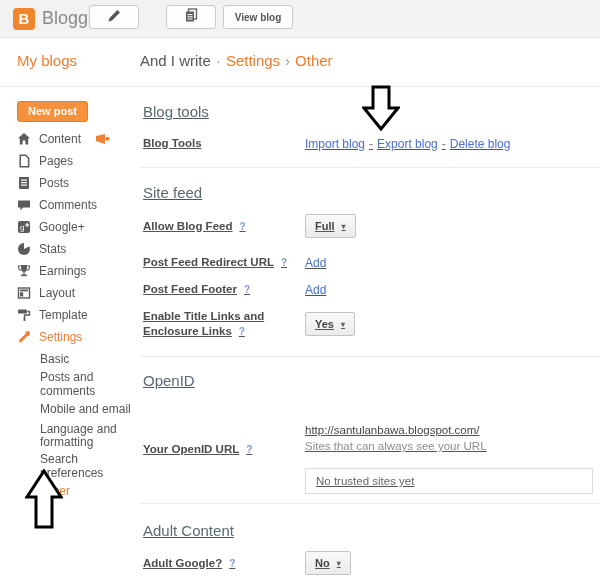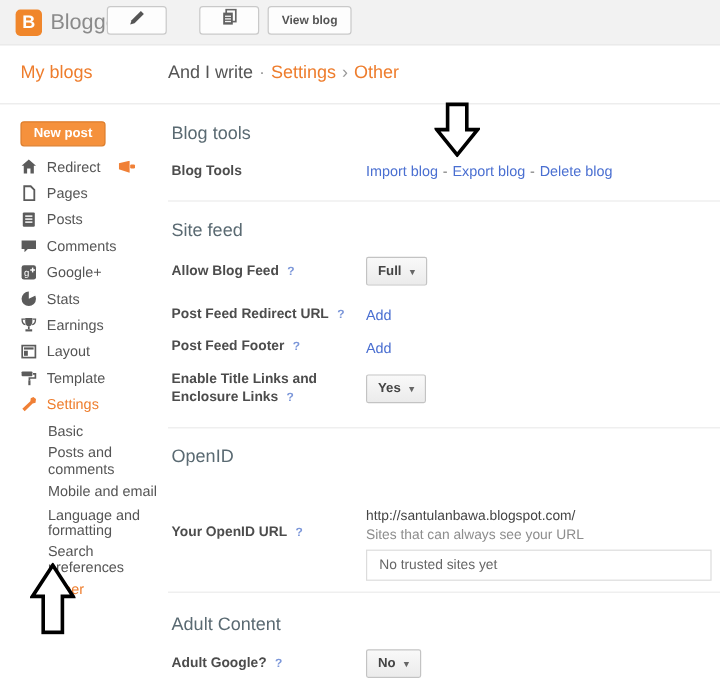--- a/index.html
+++ b/index.html
@@ -40,42 +40,42 @@
     padding-left:17px; font-size:12px; color:#555; cursor:pointer; }
   .nav-item .ico { width:15px; height:14px; margin-right:7px; display:inline-flex; }
   .nav-item.active, .sub-item.active { color:#ee7d2d; }
   .sub-item { display:flex; align-items:center; min-height:22px;
     padding-left:40px; font-size:12px; color:#555; cursor:pointer; }
   .sub-item.two-line { padding-top:3px; padding-bottom:3px; line-height:13px;
     width:140px; }
   .megaphone { margin-left:15px; display:inline-flex; }
   
   .content { position:absolute; top:87px; left:140px; width:460px; }
-  .section { border-bottom:1px solid #ececec; padding-left:3px; }
+  .section { border-bottom:1px solid #ececec; padding-left:3px;text-decoration:underline; }
   .section h2 { font-size:15px; font-weight:normal; color:#5a6a72; }
   .s1 { padding-top:16px; padding-bottom:15px; }
   .s2 { padding-top:16px; padding-bottom:17px; }
   .s3 { padding-top:15px; padding-bottom:9px; }
   .s4 { padding-top:18px; padding-bottom:18px; }
   .s5 { padding-top:15px; padding-bottom:30px; }
   .row { display:flex; align-items:center; }
   .row.top { align-items:center; }
   .row-label { width:162px; flex:0 0 162px; font-size:11.5px; font-weight:bold;
     color:#4c4c4c; line-height:15px; }
   .help { color:#7c97d9; font-size:10px; font-weight:bold; margin-left:7px; cursor:pointer; }
   .blue-link { color:#4a6fd1; font-size:12px; text-decoration:none; cursor:pointer; }
   .link-dash { color:#777; font-size:12px; padding:0 4px; }
   .dropdown { display:inline-flex; align-items:center; padding:5px 9px;
     font-size:11px; font-weight:bold; color:#444;
     background:linear-gradient(#f9f9f9,#ebebeb); border:1px solid #c3c3c3;
     border-radius:2px; cursor:pointer; }
   .dropdown .caret { font-size:8px; color:#666; margin-left:7px; }
   .value-main { font-size:11.5px; color:#444;margin-top:20px; }
   .value-note { font-size:11.5px; color:#8d8d8d; margin-top:4px; }
-  .empty-box { margin-top:6px; width:288px; border:1px solid #dcdcdc;
+  .empty-box { margin-top:16px; width:288px; border:1px solid #dcdcdc;
     background:#fff; padding:6px 10px; font-size:11.5px; color:#666; }
   .mt14 { margin-top:14px; } .mt13 { margin-top:13px; } .mt17 { margin-top:17px; }
   .mt12 { margin-top:12px; } .mt15 { margin-top:15px; }
   
   .annot { position:absolute; z-index:9; }
   .arrow-down { left:362px; top:85px; }
   .arrow-up { left:25px; top:469px; }
 </style>
 </head>
 <body>
@@ -113,21 +113,21 @@
 
 <div class="sidebar">
   <div class="new-post-btn">New post</div>
 
   <div class="nav-item">
     <span class="ico">
       <svg width="14" height="14" viewBox="0 0 14 14">
           <path d="M7 1 L13 6.2 H11.2 V12.5 H8.4 V8.4 H5.6 V12.5 H2.8 V6.2 H1 Z" fill="#5b5b5b"></path>
         </svg>
     </span>
-    <span>Redirect</span>
+    <span>Content</span>
     <span class="megaphone">
       <svg width="15" height="11" viewBox="0 0 15 11">
         <polygon points="0,2 9,0 9,10 0,7" fill="#f08036"></polygon>
         <rect x="9.5" y="3" width="4" height="3.4" rx="1" fill="#f08036"></rect>
       </svg>
     </span>
   </div>
 
   <div class="nav-item">
     <span class="ico">

